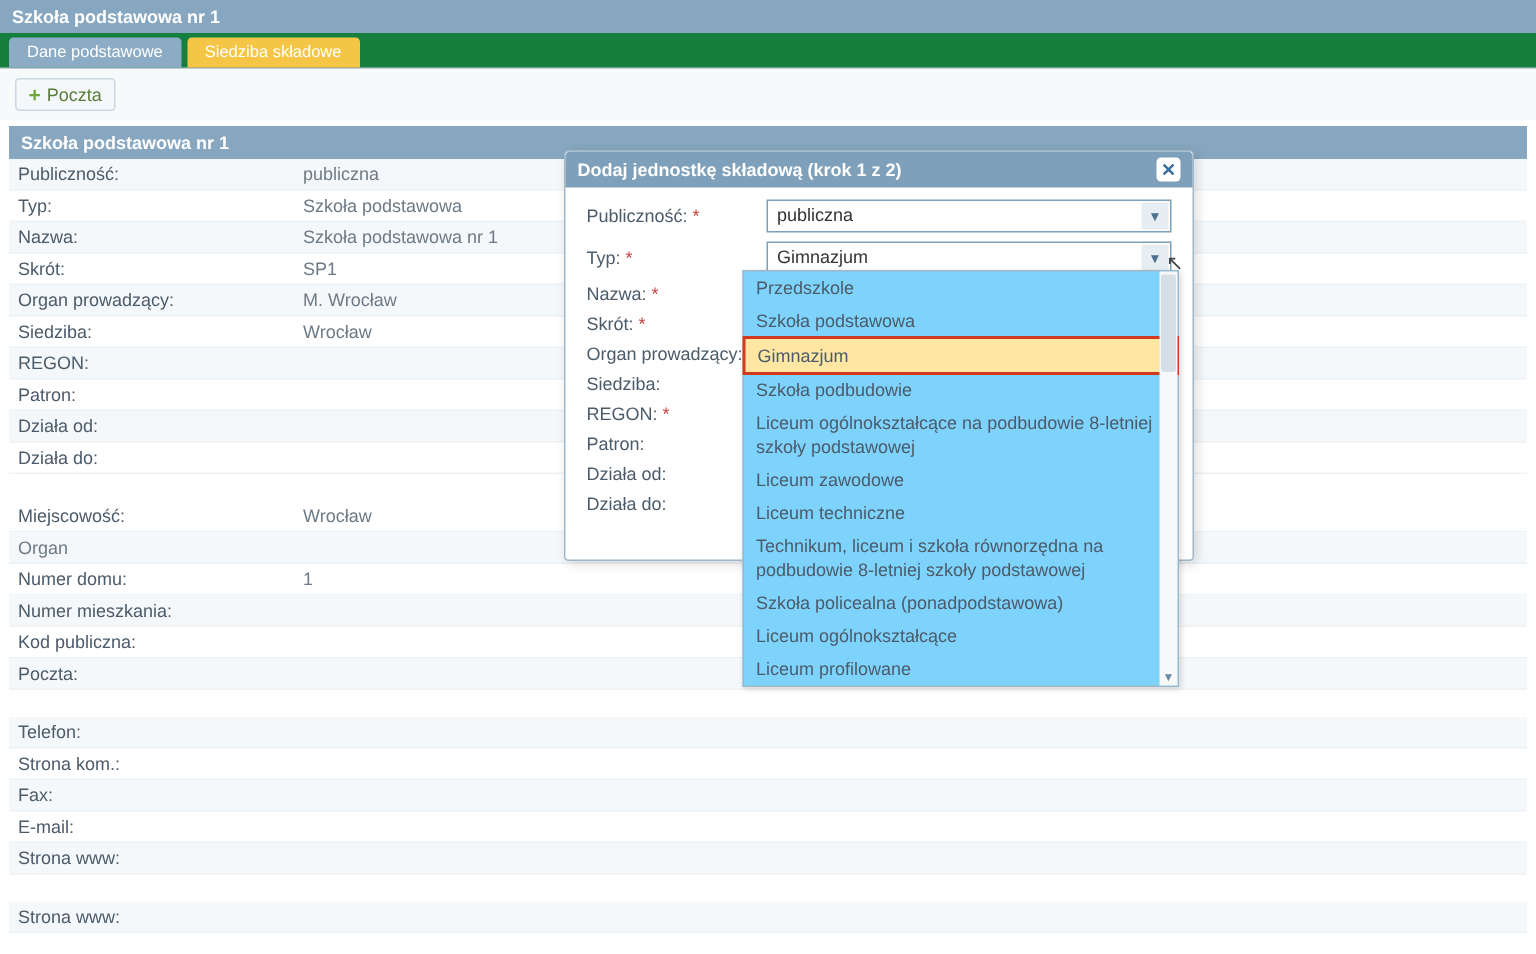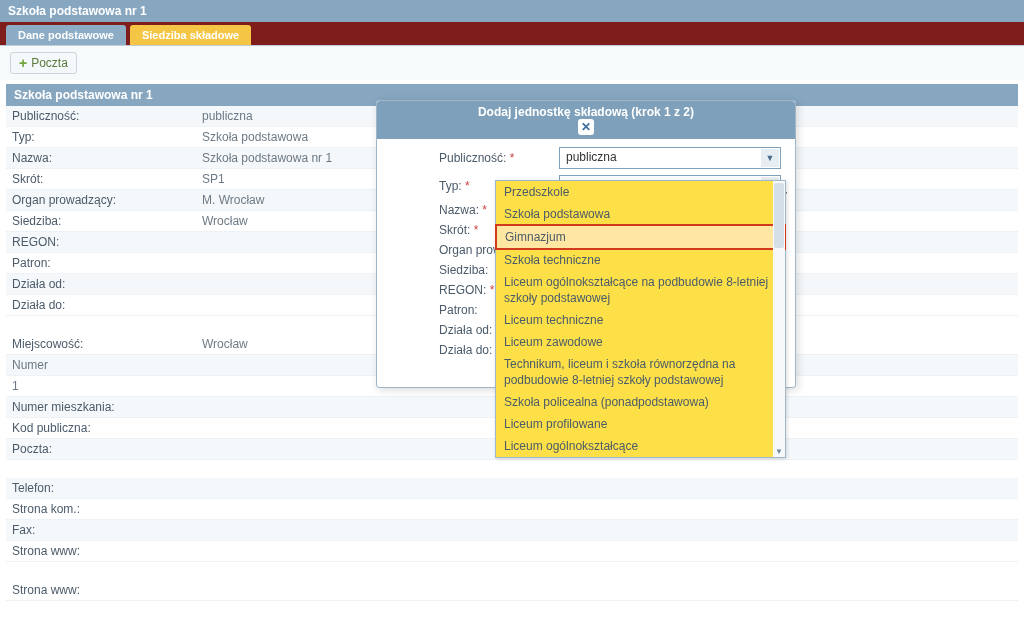--- a/index.html
+++ b/index.html
@@ -14,27 +14,26 @@
     position: relative;
   }
   .page-header {
     background: #87a7c0;
     color: #fff;
     padding: 4px 8px;
     font-weight: bold;
     font-size: 12px;
   }
   .tabs {
-    background: #7f1d1d;
+    background: #15803d;
     display: flex;
     align-items: flex-end;
     height: 24px;
     padding-left: 6px;
     border-bottom: 1px solid #c0cdd8;
-    font-weight: bold;
   }
   .tab {
     padding: 4px 12px;
     font-size: 11px;
     color: #fff;
     background: #7ea0ba;
     border-radius: 3px 3px 0 0;
     margin-right: 4px;
     cursor: pointer;
   }
@@ -110,21 +109,20 @@
   .dialog-title {
     background: #7ea0ba;
     color: #fff;
     font-weight: bold;
     padding: 4px 8px;
     display: flex;
     justify-content: space-between;
     align-items: center;
     border-radius: 3px 3px 0 0;
     font-size: 12px;
-    flex-direction: column;
   }
   .dlg-close {
     display: flex; align-items: center; justify-content: center;
     width: 16px; height: 16px;
     background: #fff;
     color: #3a6f9e;
     border-radius: 3px;
     font-weight: bold;
     font-size: 12px;
     cursor: pointer;
@@ -134,21 +132,20 @@
     padding: 8px 14px 24px 14px;
   }
   .f-row {
     display: flex;
     align-items: center;
     margin-bottom: 6px;
   }
   .f-label {
     width: 120px;
     color: #4b5b6a;
-    margin-left: 48px;
   }
   .req { color: #c44; }
   .disabled { background: #f4f6f8; color: #aaa; }
   .select-wrap {
     flex: 1;
     position: relative;
   }
   .select-box {
     width: 100%;
     height: 22px;
@@ -177,21 +174,21 @@
     pointer-events: none;
   }
 
   
   .dropdown {
     position: absolute;
     left: 495px;
     top: 180px;
     width: 291px;
     border: 1px solid #9fb7c9;
-    background: #fde047;
+    background: #7dd3fc;
     z-index: 10;
     box-shadow: 1px 1px 4px rgba(0,0,0,.15);
   }
   .dropdown-inner {
     position: relative;
   }
   .dd-item {
     padding: 3px 8px;
     color: #4b5b6a;
     cursor: pointer;
@@ -287,23 +284,24 @@
     <div class="dt-value"></div>
   </div>
 
   <div class="details-gap"></div>
 
   <div class="details-row">
     <div class="dt-label">Miejscowość:</div>
     <div class="dt-value">Wrocław</div>
   </div>
   <div class="details-row">
-    <div class="dt-value">Numer</div>
-  </div>
-  <div class="details-row">
+    <div class="dt-value">Organ</div>
+  </div>
+  <div class="details-row">
+    <div class="dt-label">Numer domu:</div>
     <div class="dt-value">1</div>
   </div>
   <div class="details-row">
     <div class="dt-label">Numer mieszkania:</div>
     <div class="dt-value"></div>
   </div>
   <div class="details-row">
     <div class="dt-label">Kod publiczna:</div>
     <div class="dt-value"></div>
   </div>
@@ -317,20 +315,24 @@
   <div class="details-row">
     <div class="dt-label">Telefon:</div>
     <div class="dt-value"></div>
   </div>
   <div class="details-row">
     <div class="dt-label">Strona kom.:</div>
     <div class="dt-value"></div>
   </div>
   <div class="details-row">
     <div class="dt-label">Fax:</div>
+    <div class="dt-value"></div>
+  </div>
+  <div class="details-row">
+    <div class="dt-label">E-mail:</div>
     <div class="dt-value"></div>
   </div>
   <div class="details-row">
     <div class="dt-label">Strona www:</div>
     <div class="dt-value"></div>
   </div>
 
   <div class="details-gap"></div>
 
   <div class="details-row">
@@ -387,26 +389,26 @@
       <div class="f-label"><span>Działa do:</span></div>
     </div>
   </div>
 </div>
 
 <div class="dropdown">
   <div class="dropdown-inner" id="dd-inner">
       <div class="dd-item">Przedszkole</div>
       <div class="dd-item">Szkoła podstawowa</div>
       <div class="dd-item highlight">Gimnazjum</div>
-      <div class="dd-item">Szkoła techniczne</div>
+      <div class="dd-item">Szkoła podbudowie</div>
       <div class="dd-item">Liceum ogólnokształcące na podbudowie 8-letniej szkoły podstawowej</div>
+      <div class="dd-item">Liceum zawodowe</div>
       <div class="dd-item">Liceum techniczne</div>
-      <div class="dd-item">Liceum zawodowe</div>
       <div class="dd-item">Technikum, liceum i szkoła równorzędna na podbudowie 8-letniej szkoły podstawowej</div>
       <div class="dd-item">Szkoła policealna (ponadpodstawowa)</div>
+      <div class="dd-item">Liceum ogólnokształcące</div>
       <div class="dd-item">Liceum profilowane</div>
-      <div class="dd-item">Liceum ogólnokształcące</div>
     </div>
   <div class="dd-scroll">
     <div class="dd-thumb"></div>
     <div class="dd-arrow-btm">▼</div>
   </div>
 </div>
 
 </body></html>

